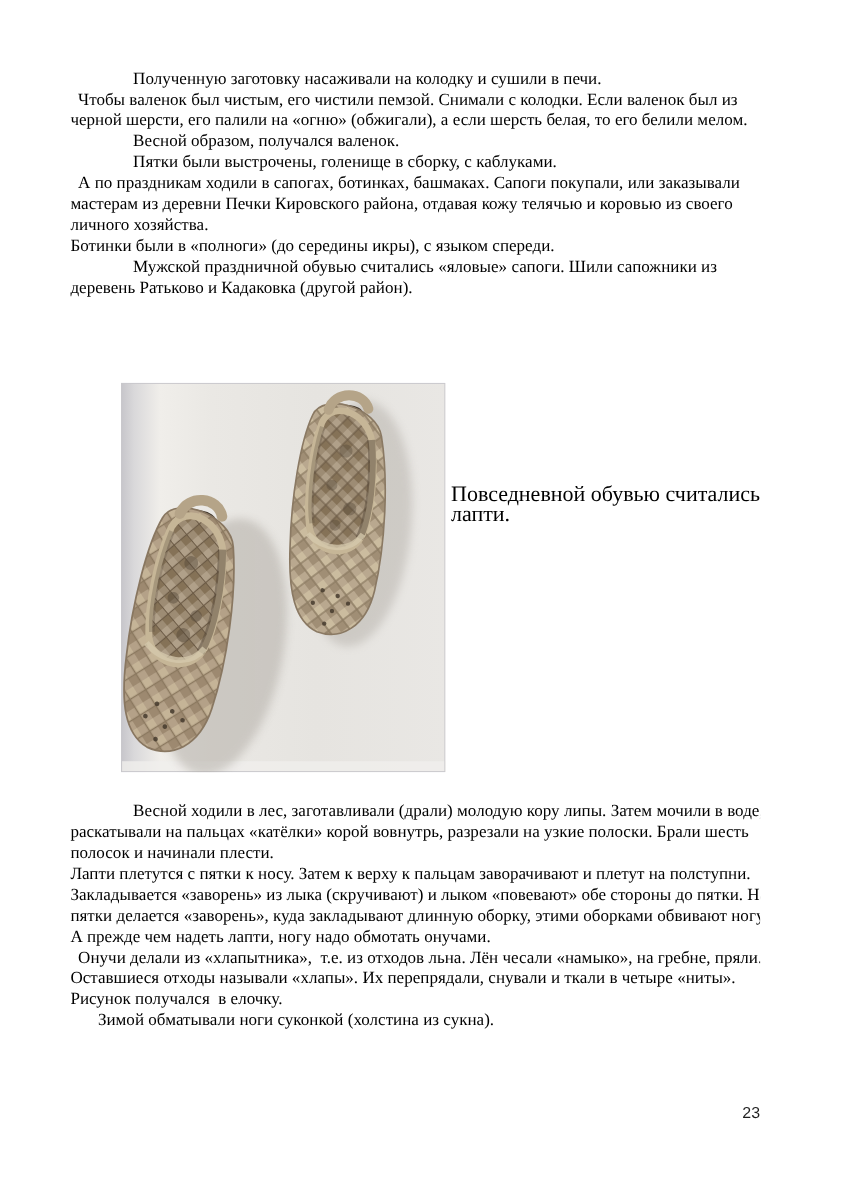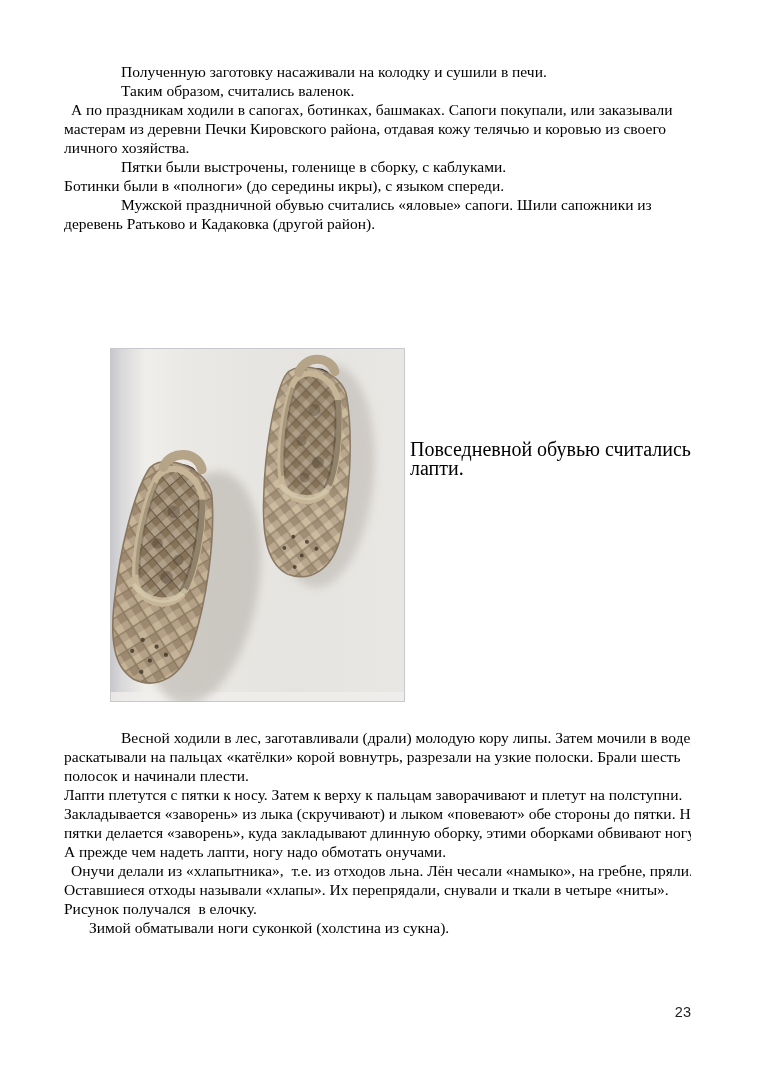--- a/index.html
+++ b/index.html
@@ -50,23 +50,24 @@
     font-size:14.5px;color:#1e1e1e;
   }
 </style>
 </head>
 <body>
 
 <div class="page">
 
   <section class="text-block upper" id="upper-block">
       <p class="para indent-lg">Полученную заготовку насаживали на колодку и сушили в печи.</p>
-      <p class="para indent-lg">Таким образом, считались валенок.</p>
+      <p class="para indent-sp">Чтобы валенок был чистым, его чистили пемзой. Снимали с колодки. Если валенок был из черной шерсти, его палили на «огню» (обжигали), а если шерсть белая, то его белили мелом.</p>
+      <p class="para indent-lg">Весной образом, получался валенок.</p>
+      <p class="para indent-lg">Пятки были выстрочены, голенище в сборку, с каблуками.</p>
       <p class="para indent-sp">А по праздникам ходили в сапогах, ботинках, башмаках. Сапоги покупали, или заказывали мастерам из деревни Печки Кировского района, отдавая кожу телячью и коровью из своего личного хозяйства.</p>
-      <p class="para indent-lg">Пятки были выстрочены, голенище в сборку, с каблуками.</p>
       <p class="para indent-none">Ботинки были в «полноги» (до середины икры), с языком спереди.</p>
       <p class="para indent-lg">Мужской праздничной обувью считались «яловые» сапоги. Шили сапожники из деревень Ратьково и Кадаковка (другой район).</p>
     </section>
 
   <figure class="photo">
     <svg width="295" height="354" viewBox="0 0 295 354" role="img">
       <defs>
         <linearGradient id="wall" x1="0" y1="0" x2="1" y2="0">
           <stop offset="0" stop-color="#c6c5ca"></stop>
           <stop offset="0.04" stop-color="#d9d8da"></stop>

